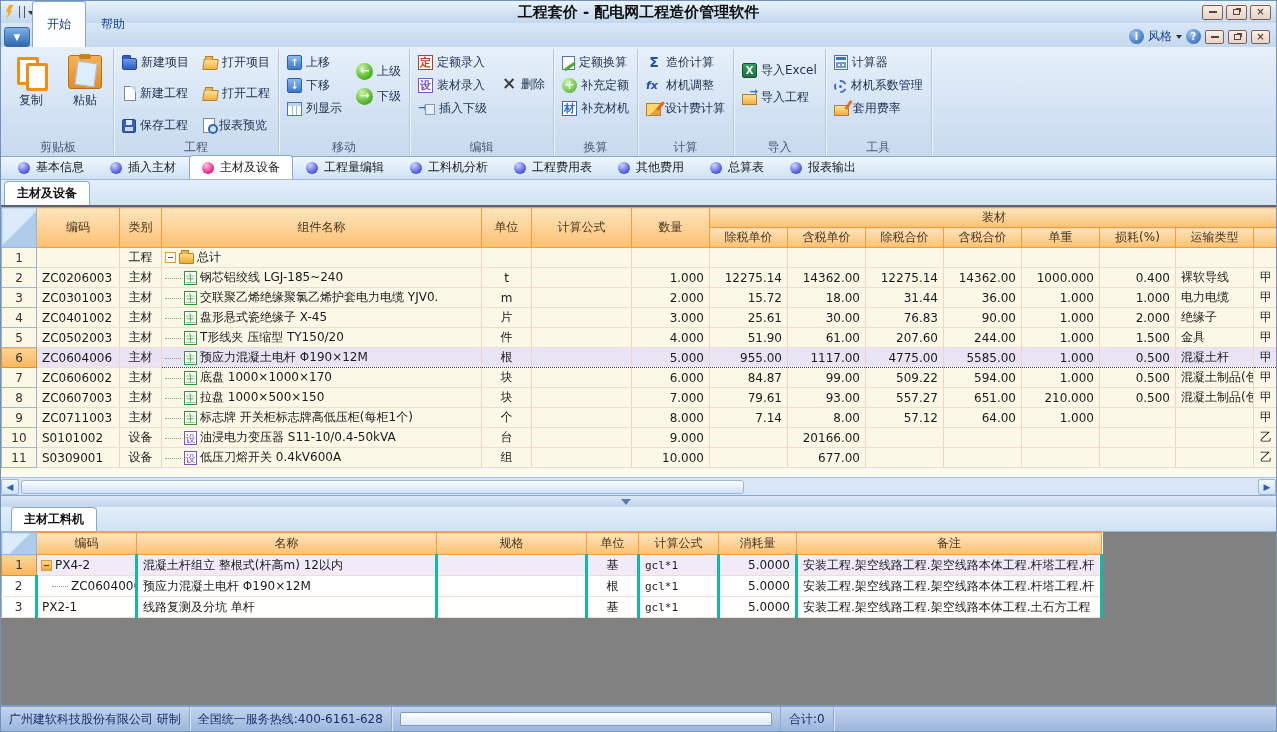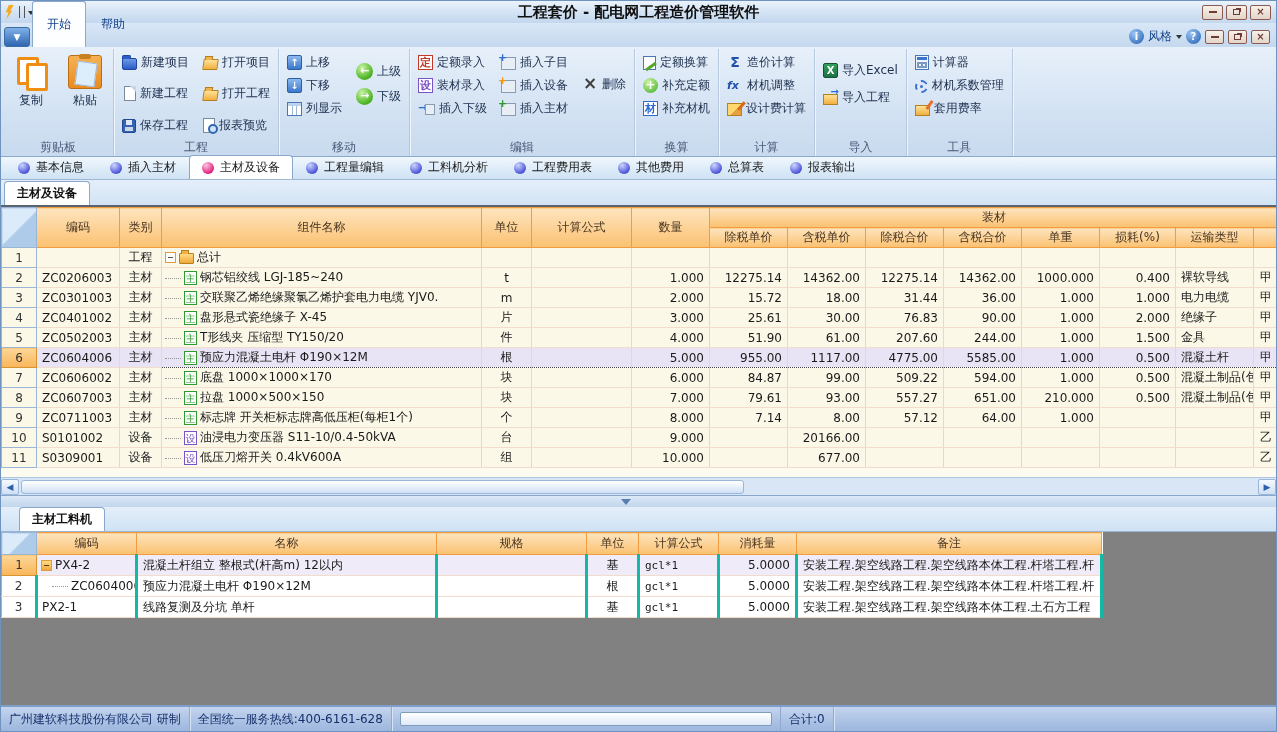--- a/index.html
+++ b/index.html
@@ -138,21 +138,21 @@
   .sbtn{width:18px;height:16px;display:flex;align-items:center;justify-content:center;color:#2b5fa8;font-size:9px;background:linear-gradient(#f4f9ff,#cfe0f5);border:1px solid #9ab6d8;border-radius:2px;}
   .sthumb{position:absolute;left:20px;width:723px;height:14px;background:linear-gradient(#ffffff,#cfe0f5);border:1px solid #9ab6d8;border-radius:3px;}
   .sbtn.right{margin-left:auto;}
 
   
   .splitter{height:12px;flex:0 0 12px;background:linear-gradient(#dbe8f7,#c2d6ec);border-top:1px solid #8aa8cc;position:relative;}
   .split-collapse{position:absolute;left:612px;top:2px;width:26px;height:8px;display:flex;align-items:center;justify-content:center;}
   .split-collapse::before{content:"";border:5px solid transparent;border-top:6px solid #5a7db0;margin-top:5px;}
 
   
-  .lowerstrip{height:25px;flex:0 0 25px;background:linear-gradient(#e4eefa,#cfe2f4);display:flex;align-items:flex-end;padding-left:18px;border-bottom:1px solid #9ab6d4;}
+  .lowerstrip{height:25px;flex:0 0 25px;background:linear-gradient(#e4eefa,#cfe2f4);display:flex;align-items:flex-end;padding-left:10px;border-bottom:1px solid #9ab6d4;}
   .lowerzone{flex:1;background:#818181;overflow:hidden;}
   .lowtable{width:1100px;background:#fff;}
   .lowtable th{height:22px;}
   .lowtable td{background:#fff;height:21px;border-right:3px solid #14b8a6;border-bottom:1px solid #f3dccc;}
   .lowtable tr.selected td{background:#efebf8;border-top:none;border-bottom:1px solid #f3dccc;}
   .lowtable tr.selected td:nth-child(n+2){border-top:none;}
   .lowtable tr.selected td.num-cell{background:linear-gradient(#fcd697,#f9b65a);border:1px solid #d9932f;}
   .codewrap{display:flex;align-items:center;gap:3px;padding-left:4px;height:100%;}
   .minusbox,.tree2{display:none;}
   .icon-parent .minusbox{display:inline-block;width:11px;height:11px;border:1px solid #e09b3d;background:linear-gradient(#ffdd82,#f0a93c);position:relative;flex:0 0 auto;}
@@ -288,34 +288,20 @@
             <span class="ic ic-box-char c-red">定</span>
             <span>定额录入</span>
           </div>
         <div class="rbtn">
             <span class="ic ic-box-char c-purple">设</span>
             <span>装材录入</span>
           </div>
         <div class="rbtn">
             <span class="ic ic-insert"></span>
             <span>插入下级</span>
-          </div>
-      </div>
-      <div class="bcol">
-        <div class="rbtn">
-            <span class="ic ic-boxplus p-blue"></span>
-            <span>插入子目</span>
-          </div>
-        <div class="rbtn">
-            <span class="ic ic-boxplus p-orange"></span>
-            <span>插入设备</span>
-          </div>
-        <div class="rbtn">
-            <span class="ic ic-boxplus p-green"></span>
-            <span>插入主材</span>
           </div>
       </div>
       <div class="bcol" style="justify-content:center;height:66px;">
         <div class="rbtn">
             <span class="ic ic-x"></span>
             <span>删除</span>
           </div>
       </div>
     </div>
     <div class="rgroup-label">编辑</div>

